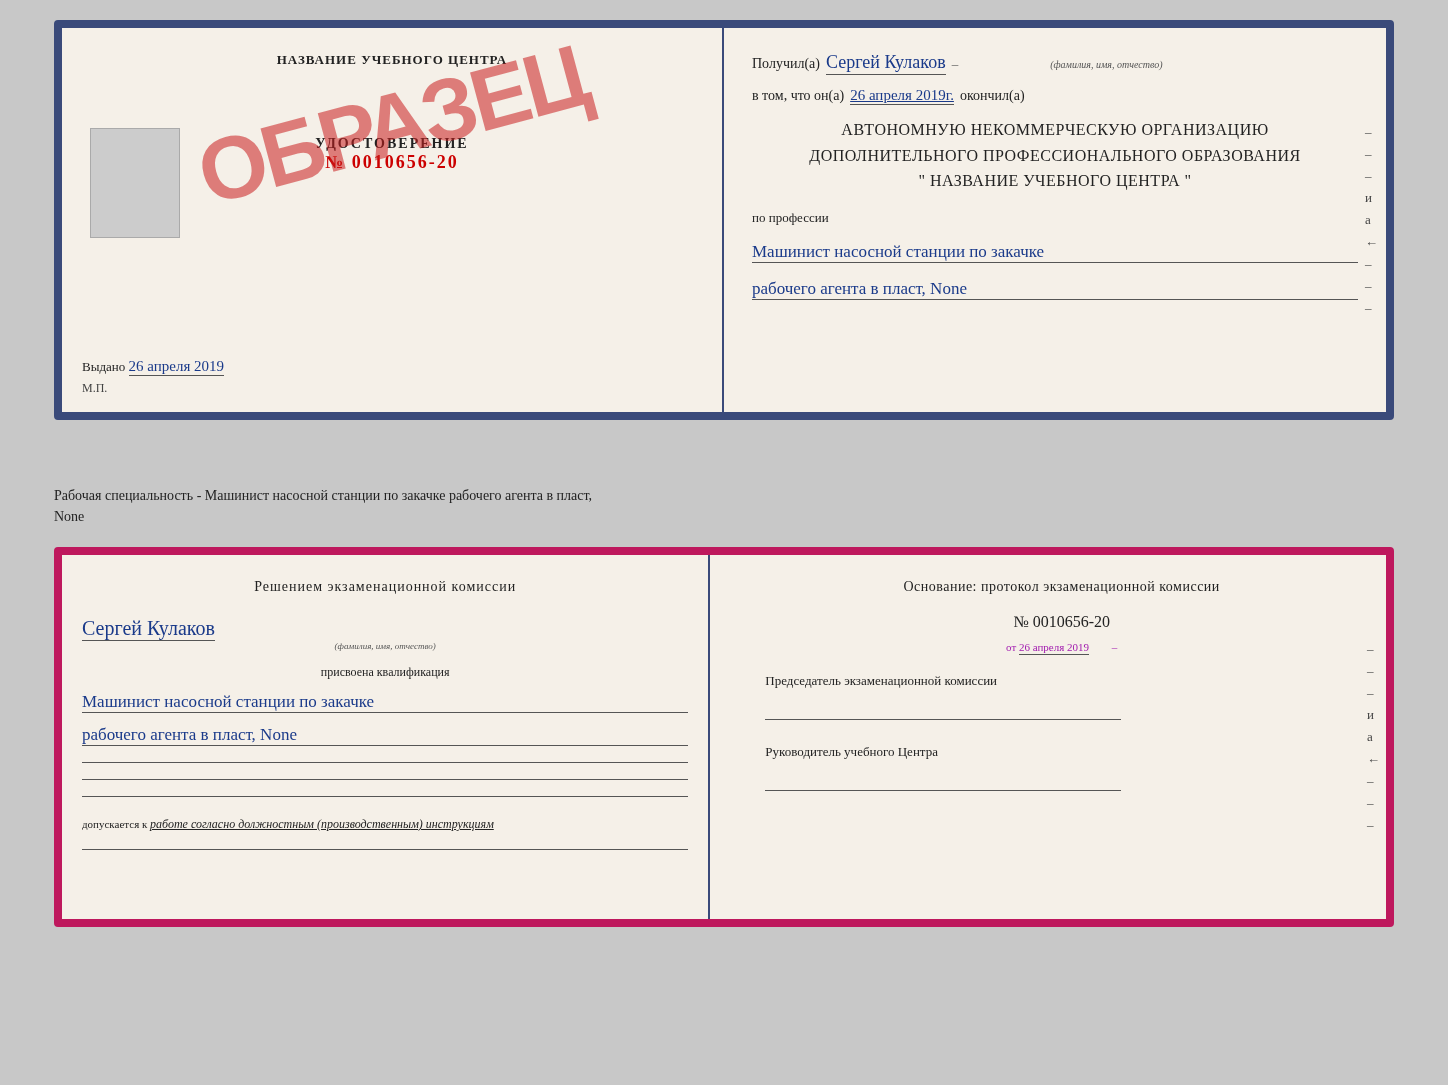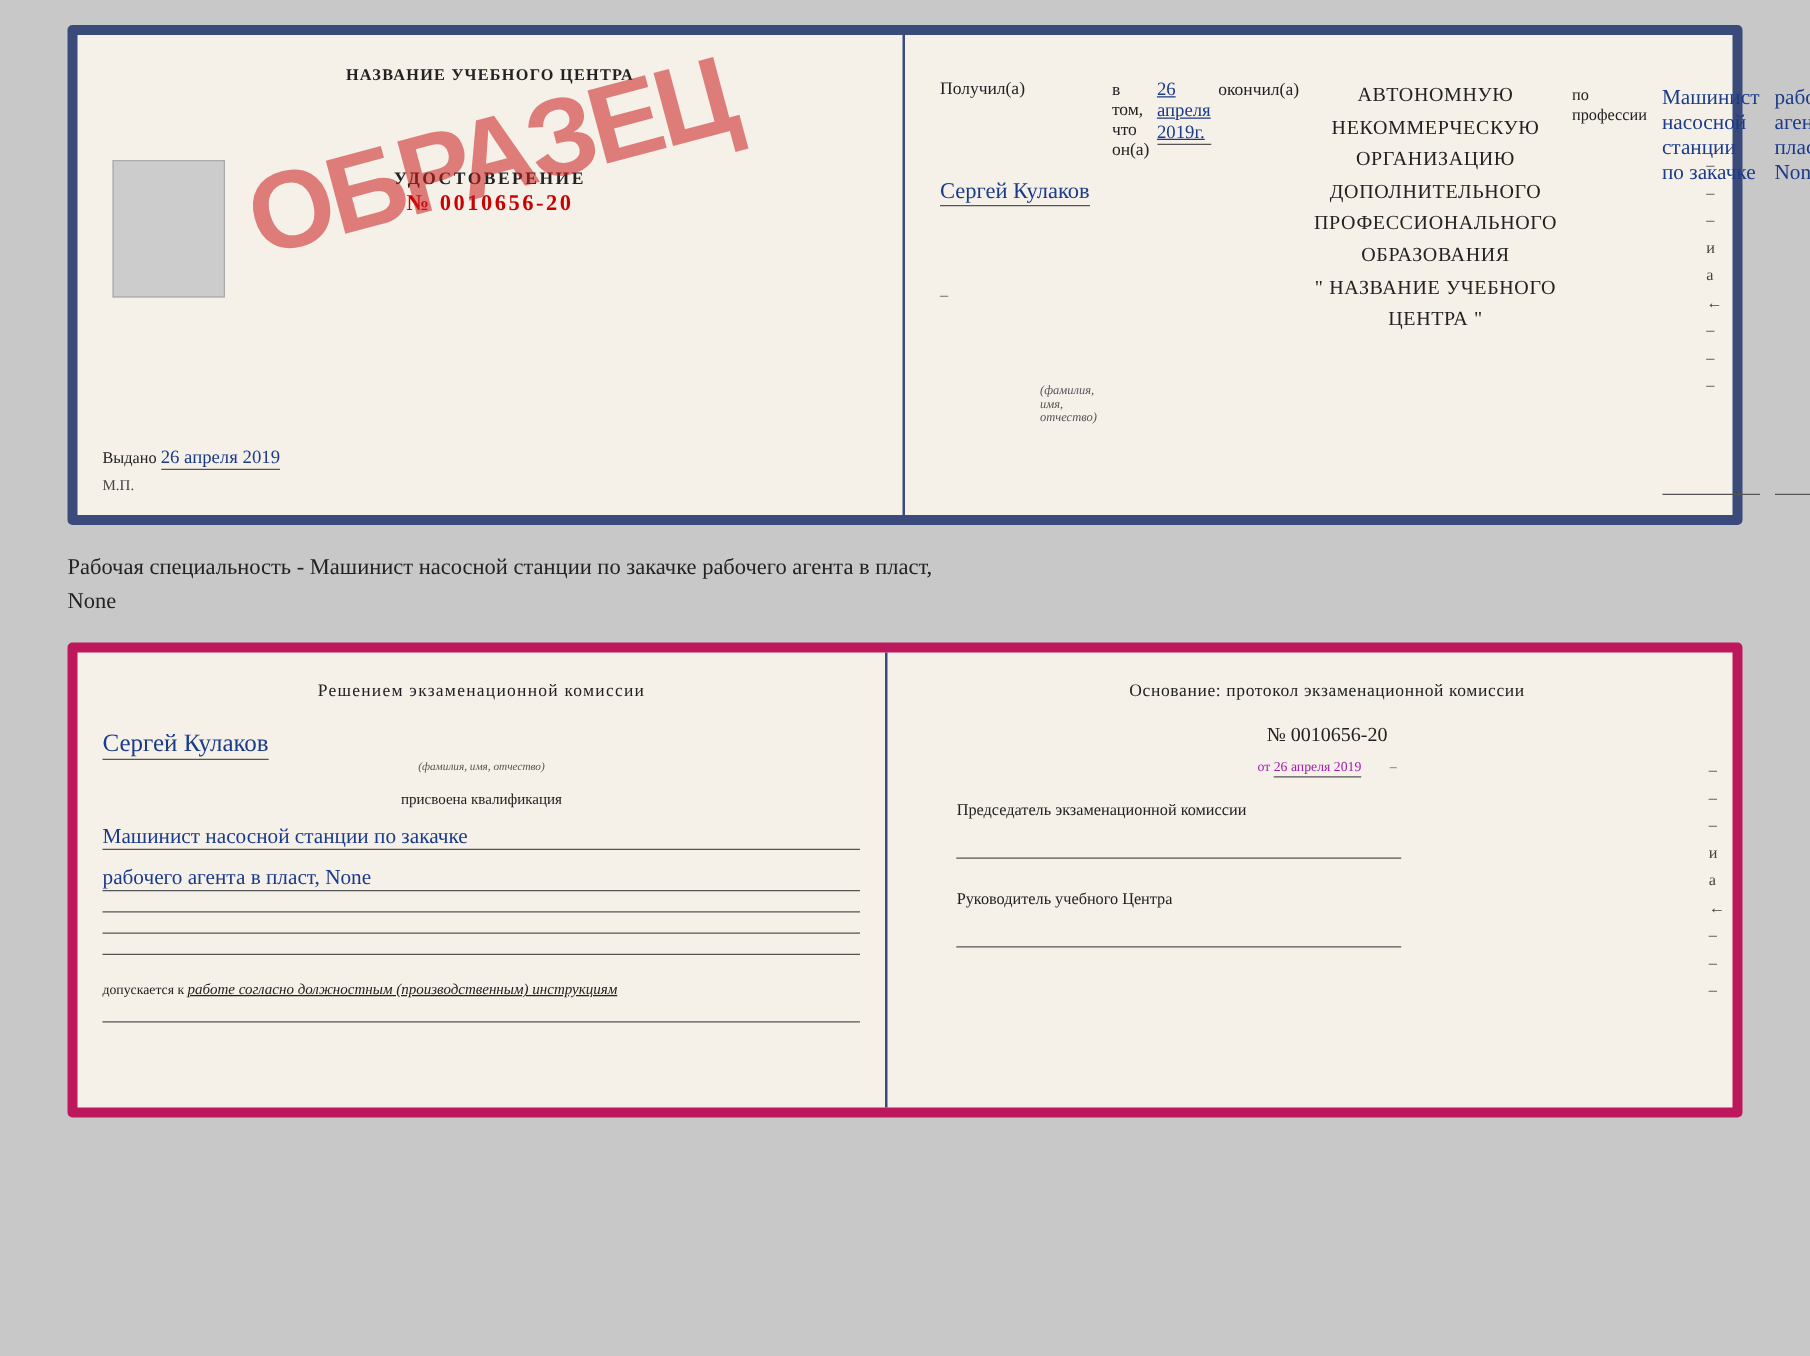--- a/index.html
+++ b/index.html
@@ -30,23 +30,23 @@
       border-right: 2px solid #3a4a7a;
       padding: 24px 20px 16px 20px;
       position: relative;
       display: flex;
       flex-direction: column;
       align-items: center;
     }
 
     .doc-right {
       width: 50%;
-      padding: 36px 28px 16px 28px;
-      display: flex;
-      flex-direction: row;
+      padding: 24px 28px 16px 28px;
+      display: flex;
+      flex-direction: column;
       gap: 12px;
     }
 
     
     .center-title {
       font-size: 13px;
       font-weight: bold;
       letter-spacing: 1px;
       text-align: center;
       text-transform: uppercase;
@@ -188,25 +188,26 @@
       display: flex;
       flex-direction: column;
       gap: 6px;
       font-size: 13px;
       color: #444;
     }
 
     
     .separator-text {
       width: 1340px;
-      font-size: 18px;
+      font-size: 14px;
       color: #222;
       line-height: 1.5;
       background: #c8c8c8;
       padding: 4px 0;
+      margin-top: 45px;
     }
 
     
     .doc-bottom {
       display: flex;
       width: 1340px;
       background: #f5f0e8;
       border: 8px solid #be185d;
       border-radius: 4px;
       min-height: 380px;

